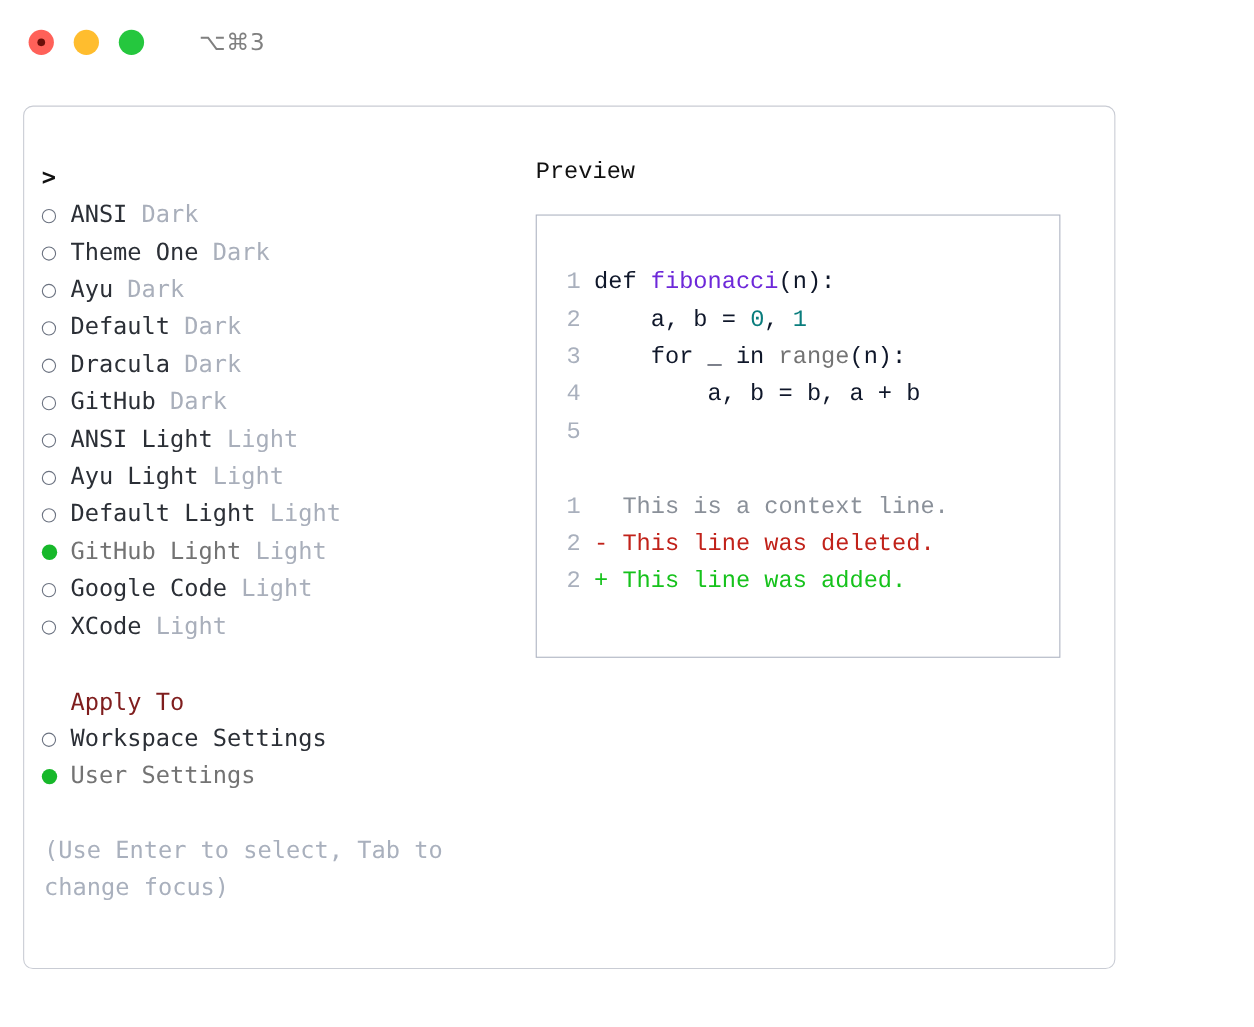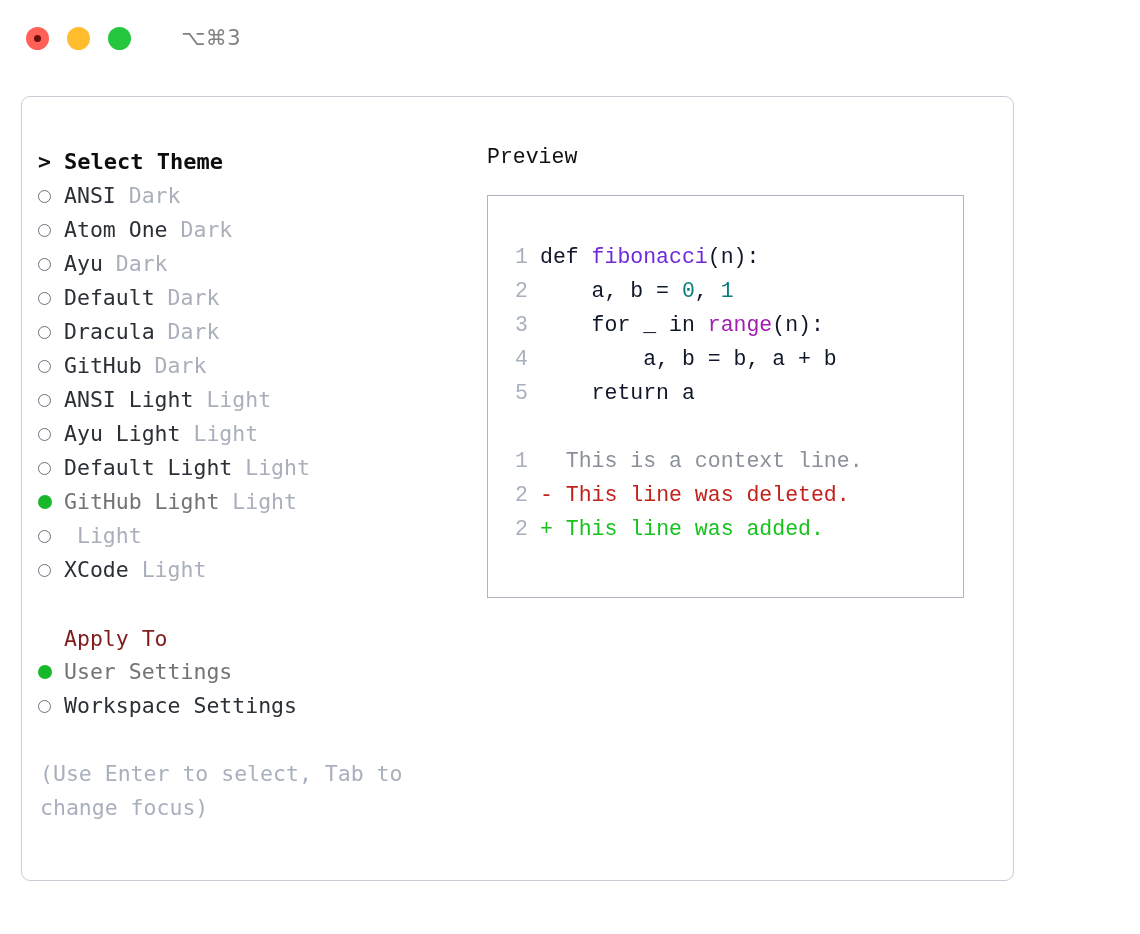--- a/index.html
+++ b/index.html
@@ -160,21 +160,21 @@
     width: 24px;
     flex: 0 0 24px;
     text-align: right;
     color: #a9b0bd;
     margin-right: 12px;
   }
   .code-text { color: #0f172a; }
 
   .tok-fn   { color: #6d28d9; text-align: right; }
   .tok-num  { color: #0a7d7d; }
-  .tok-call { color: #a21caf; }
+  .tok-call { color: #737373; }
 
   .diff-ctx { color: #8a9099; }
   .diff-del { color: #c1221a; }
   .diff-add { color: #16c21c; }
 </style>
 </head>
 <body>
 
 <div class="window">
 
@@ -187,62 +187,61 @@
     <div class="shortcut">⌥⌘3</div>
   </div>
 
   <div class="panel">
     <div class="cols">
 
       <div class="col-left">
 
         <div class="row">
           <span class="caret">&gt;</span>
-          <span class="head-title">Select Theme</span>
         </div>
 
         <div id="theme-list">
             <div class="row"><span class="bullet"><span class="dot-outline"></span></span><span class="theme-name">ANSI</span><span class="theme-kind"> Dark</span></div>
-            <div class="row"><span class="bullet"><span class="dot-outline"></span></span><span class="theme-name">Atom One</span><span class="theme-kind"> Dark</span></div>
+            <div class="row"><span class="bullet"><span class="dot-outline"></span></span><span class="theme-name">Theme One</span><span class="theme-kind"> Dark</span></div>
             <div class="row"><span class="bullet"><span class="dot-outline"></span></span><span class="theme-name">Ayu</span><span class="theme-kind"> Dark</span></div>
             <div class="row"><span class="bullet"><span class="dot-outline"></span></span><span class="theme-name">Default</span><span class="theme-kind"> Dark</span></div>
             <div class="row"><span class="bullet"><span class="dot-outline"></span></span><span class="theme-name">Dracula</span><span class="theme-kind"> Dark</span></div>
             <div class="row"><span class="bullet"><span class="dot-outline"></span></span><span class="theme-name">GitHub</span><span class="theme-kind"> Dark</span></div>
             <div class="row"><span class="bullet"><span class="dot-outline"></span></span><span class="theme-name">ANSI Light</span><span class="theme-kind"> Light</span></div>
             <div class="row"><span class="bullet"><span class="dot-outline"></span></span><span class="theme-name">Ayu Light</span><span class="theme-kind"> Light</span></div>
             <div class="row"><span class="bullet"><span class="dot-outline"></span></span><span class="theme-name">Default Light</span><span class="theme-kind"> Light</span></div>
             <div class="row"><span class="bullet"><span class="dot-filled"></span></span><span class="theme-name sel">GitHub Light</span><span class="theme-kind"> Light</span></div>
-            <div class="row"><span class="bullet"><span class="dot-outline"></span></span><span class="theme-kind"> Light</span></div>
+            <div class="row"><span class="bullet"><span class="dot-outline"></span></span><span class="theme-name">Google Code</span><span class="theme-kind"> Light</span></div>
             <div class="row"><span class="bullet"><span class="dot-outline"></span></span><span class="theme-name">XCode</span><span class="theme-kind"> Light</span></div>
           </div>
 
         <div class="spacer-row"></div>
 
         <div class="section-head">Apply To</div>
 
         <div id="apply-list">
+            <div class="row"><span class="bullet"><span class="dot-outline"></span></span><span class="theme-name">Workspace Settings</span></div>
             <div class="row"><span class="bullet"><span class="dot-filled"></span></span><span class="theme-name sel">User Settings</span></div>
-            <div class="row"><span class="bullet"><span class="dot-outline"></span></span><span class="theme-name">Workspace Settings</span></div>
           </div>
 
         <div class="spacer-row"></div>
 
         <div class="hint">(Use Enter to select, Tab to change focus)</div>
       </div>
 
       <div class="col-right">
         <div class="preview-label">Preview</div>
 
         <div class="preview-box">
           <div id="code-block">
               <div class="code-row"><span class="lineno">1</span><span class="code-text">def </span><span class="tok-fn">fibonacci</span><span class="code-text">(n):</span></div>
               <div class="code-row"><span class="lineno">2</span><span class="code-text">    a, b = </span><span class="tok-num">0</span><span class="code-text">, </span><span class="tok-num">1</span></div>
               <div class="code-row"><span class="lineno">3</span><span class="code-text">    for _ in </span><span class="tok-call">range</span><span class="code-text">(n):</span></div>
               <div class="code-row"><span class="lineno">4</span><span class="code-text">        a, b = b, a + b</span></div>
-              <div class="code-row"><span class="lineno">5</span><span class="code-text">    return a</span></div>
+              <div class="code-row"><span class="lineno">5</span></div>
             </div>
           <div class="spacer-row"></div>
           <div id="diff-block">
               <div class="code-row"><span class="lineno">1</span><span class="diff-ctx">  </span><span class="diff-ctx">This is a context line.</span></div>
               <div class="code-row"><span class="lineno">2</span><span class="diff-del">- </span><span class="diff-del">This line was deleted.</span></div>
               <div class="code-row"><span class="lineno">2</span><span class="diff-add">+ </span><span class="diff-add">This line was added.</span></div>
             </div>
         </div>
       </div>
 

